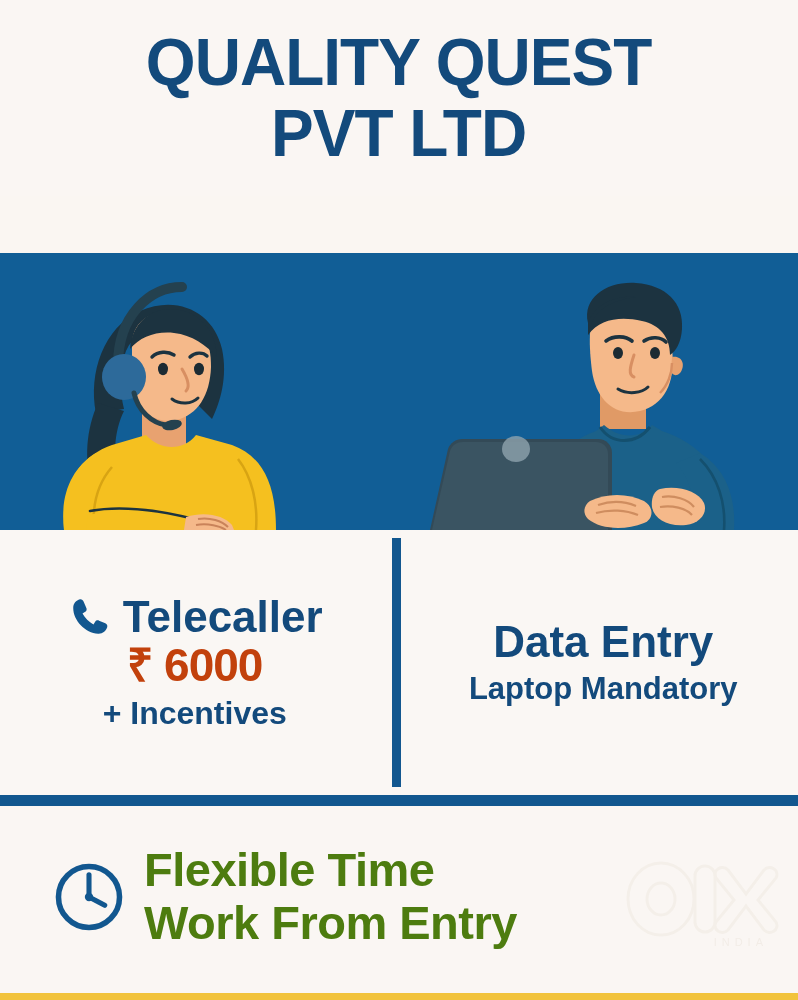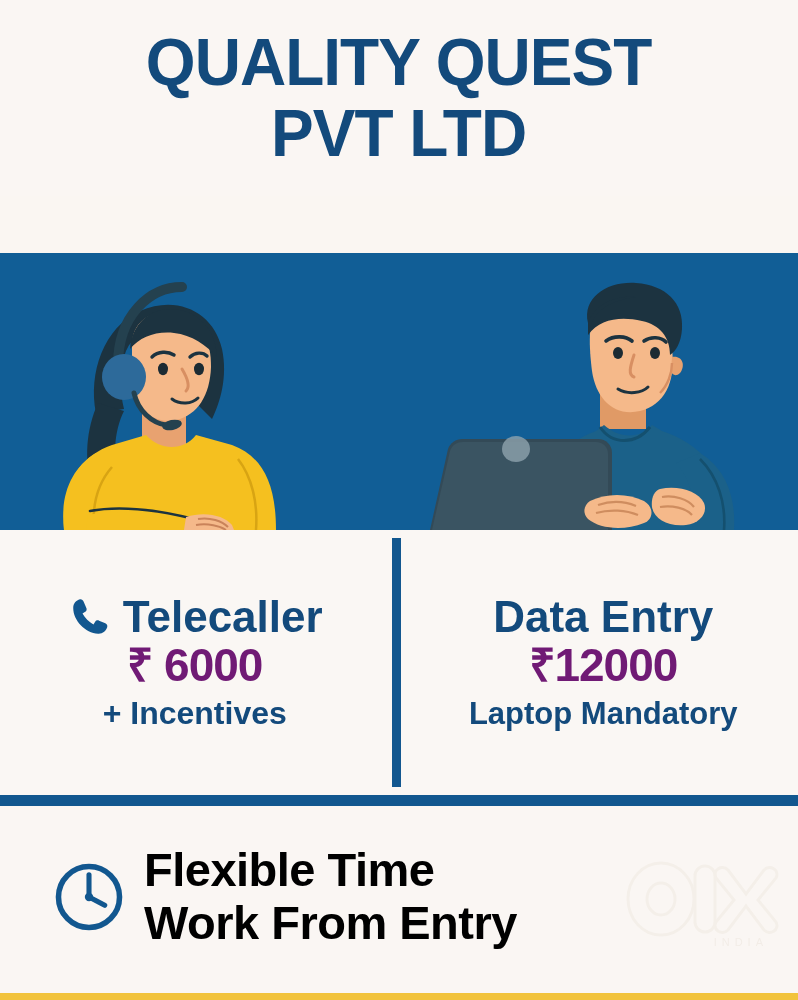--- a/index.html
+++ b/index.html
@@ -83,21 +83,21 @@
     color: #134a7c;
     font-weight: bold;
     font-size: 44px;
     line-height: 1.05;
     display: flex;
     align-items: center;
     gap: 10px;
     white-space: nowrap;
   }
   .card-salary {
-    color: #701a75;
+    color: #c2410c;
     font-weight: bold;
     font-size: 46px;
     line-height: 1.1;
     margin-top: 0;
     white-space: nowrap;
     letter-spacing: -1px;
   }
   .card-note {
     color: #134a7c;
     font-weight: bold;
@@ -127,21 +127,21 @@
   }
   .footer-inner {
     position: absolute;
     left: 52px; top: 38px;
     display: flex;
     align-items: center;
     gap: 18px;
   }
   .clock-icon { flex: 0 0 auto; display: block; }
   .footer-lines {
-    color: #000000;
+    color: #4d7c0f;
     font-weight: bold;
     font-size: 47px;
     line-height: 1.12;
     white-space: nowrap;
     letter-spacing: -0.5px;
   }
 
   
   .watermark {
     position: absolute;
@@ -304,21 +304,20 @@
       <div class="card-salary">₹ 6000</div>
       <div class="card-note">+ Incentives</div>
     </div>
 
     <div class="card-divider"></div>
 
     <div class="job-card right">
       <div class="card-title">
         <span>Data Entry</span>
       </div>
-      <div class="card-salary">₹12000</div>
       <div class="card-note thin">Laptop Mandatory</div>
     </div>
   </div>
 
   <div class="rule-blue"></div>
 
   <div class="footer">
     <div class="footer-inner">
       <svg class="clock-icon" width="74" height="74" viewBox="0 0 80 80">
         <circle cx="40" cy="40" r="33" fill="none" stroke="#12578f" stroke-width="6"></circle>

